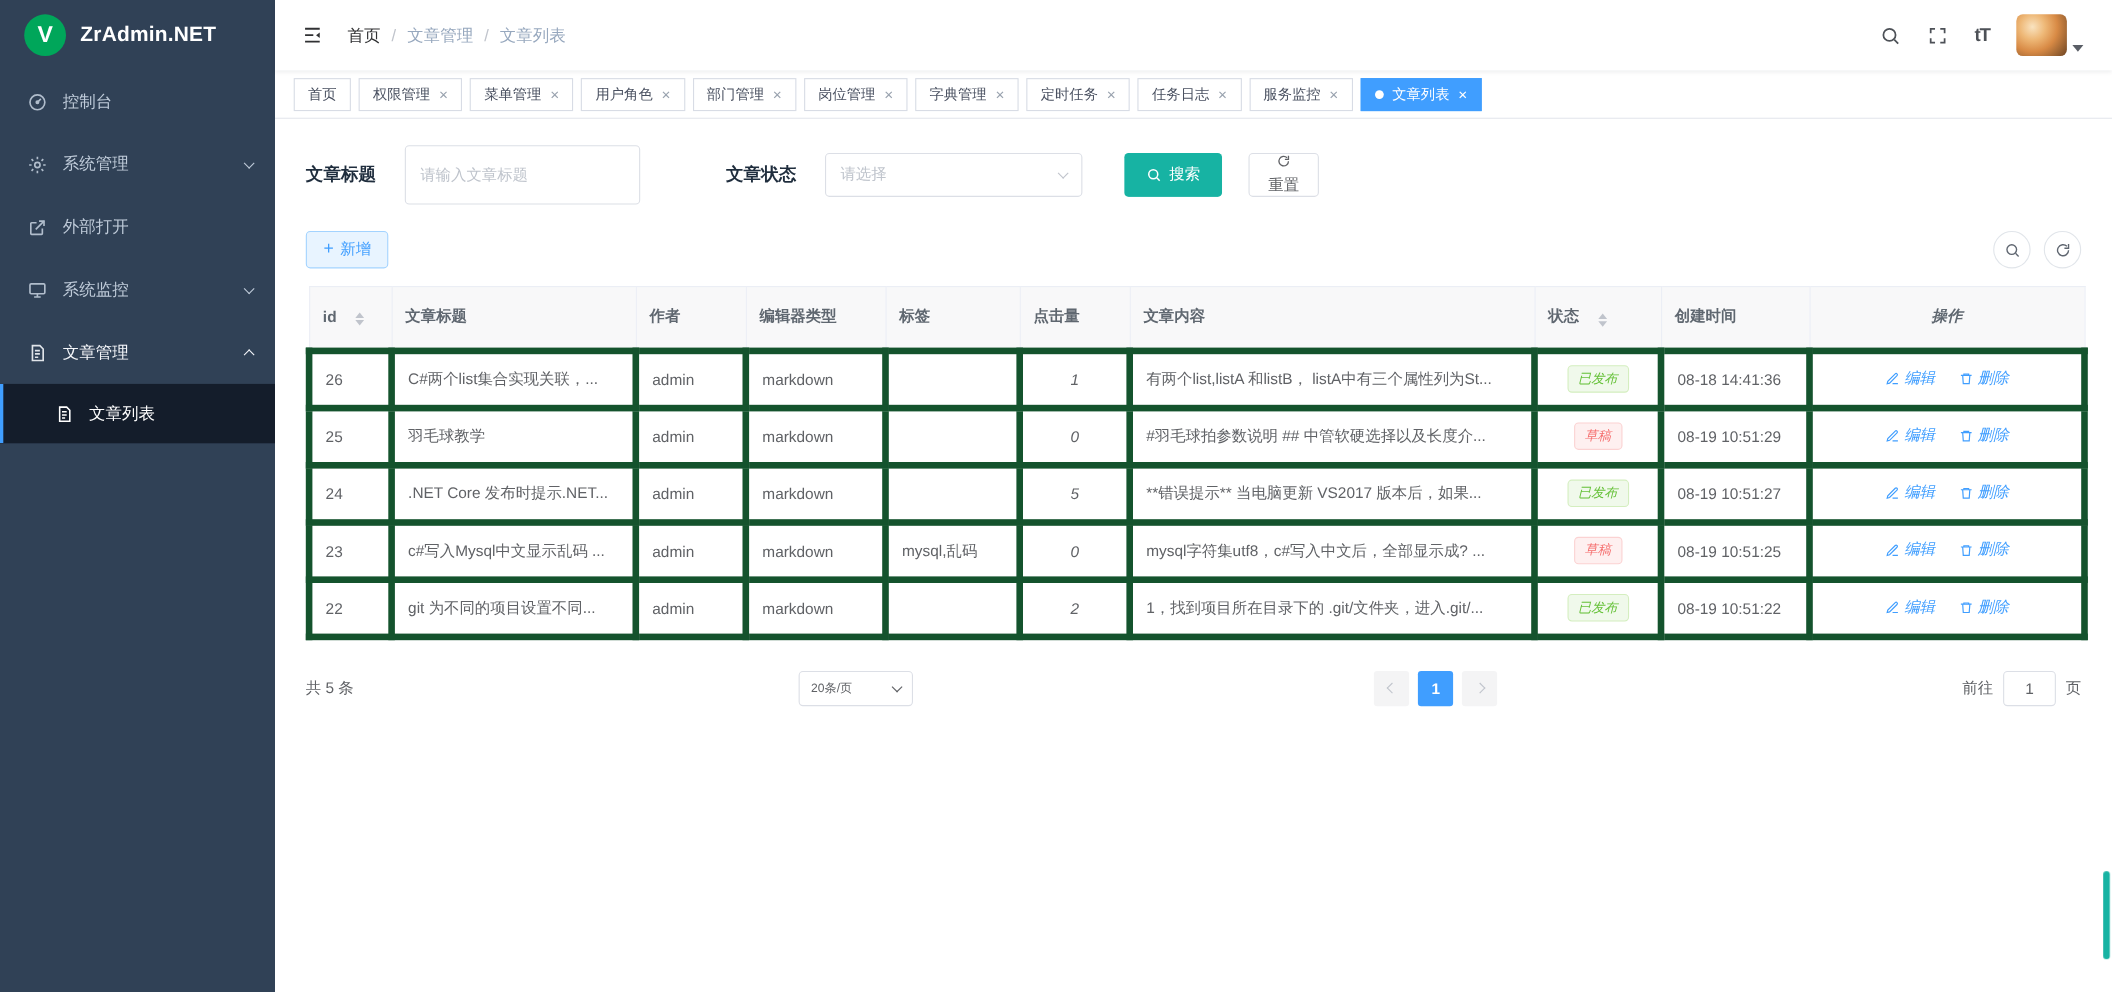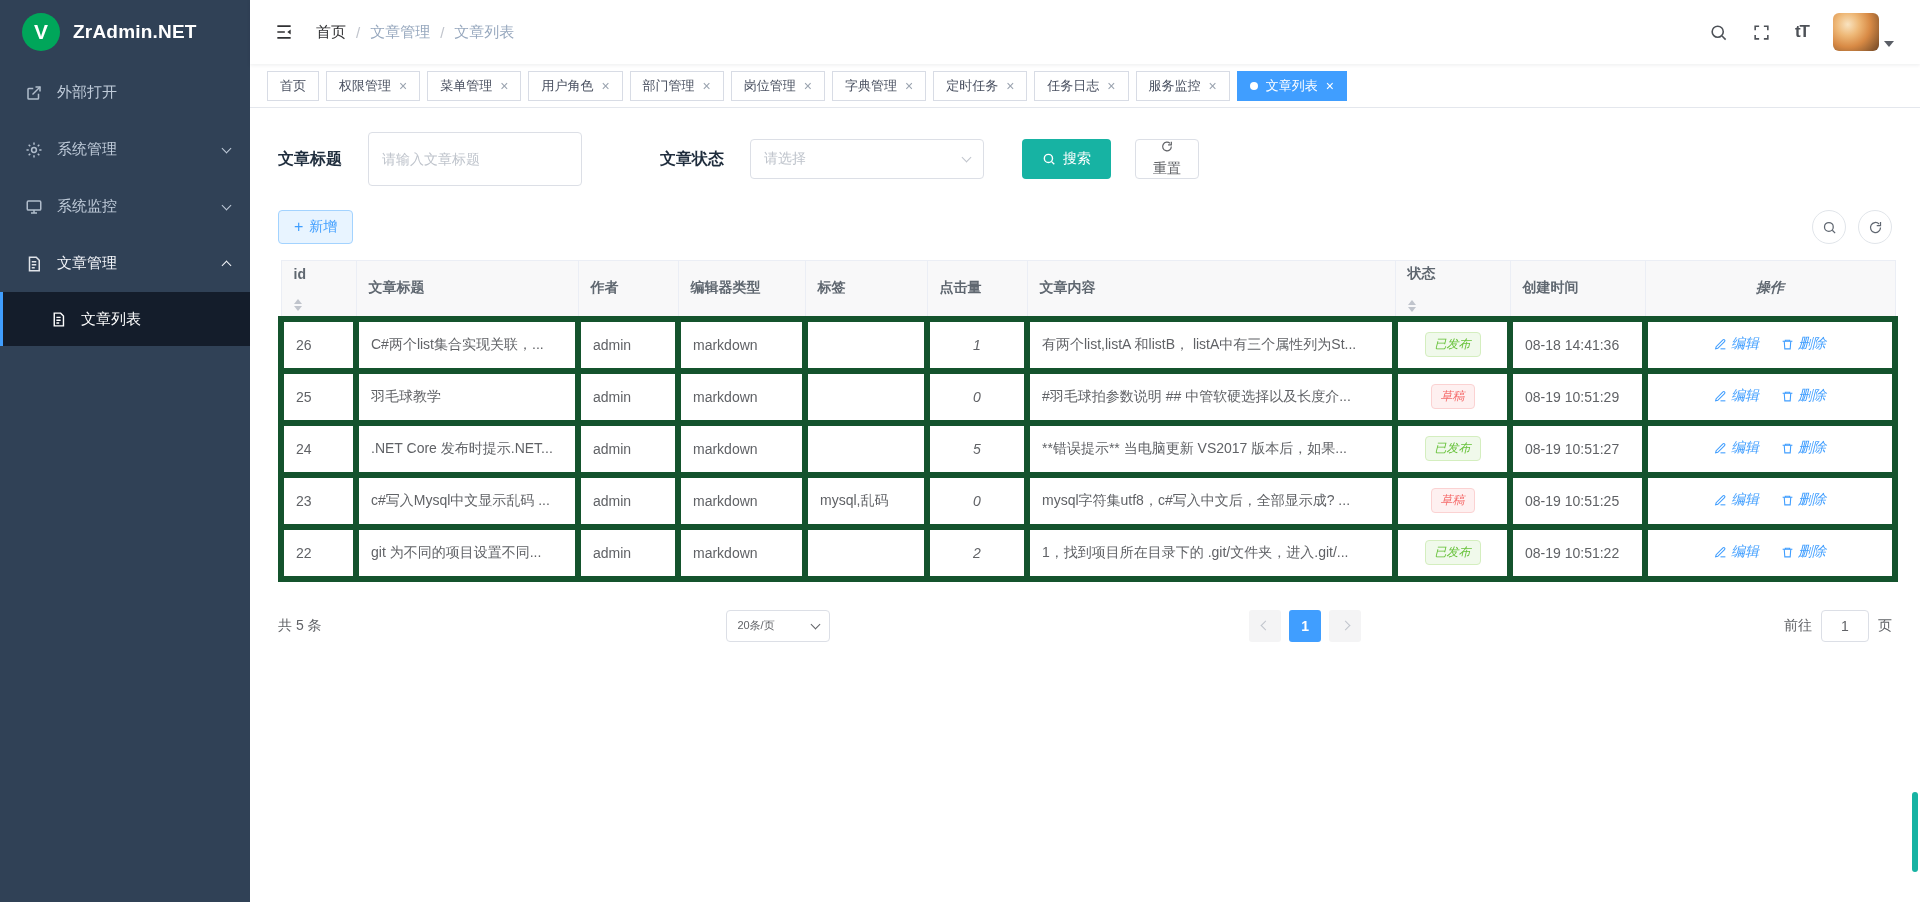--- a/index.html
+++ b/index.html
@@ -89,21 +89,21 @@
   .circle-btn{width:34px;height:34px;border-radius:50%;border:1px solid #e1e5ea;background:#fff;
     color:#5f6670;display:flex;align-items:center;justify-content:center;cursor:pointer;}
 
   
   table{width:100%;border-collapse:collapse;table-layout:fixed;}
   th{background:#f8f8f9;height:58px;font-weight:bold;font-size:14px;color:#5f6770;
     border:1px solid #ebeef5;padding:0 12px;text-align:left;white-space:nowrap;}
   td{height:52px;border:6px solid #14532d;padding:0 12px;font-size:14px;color:#606266;
     white-space:nowrap;overflow:hidden;text-overflow:ellipsis;background:#fff;}
   .c{text-align:center;font-style:italic;}
-  .th-flex{display:inline-flex;align-items:flex-start;gap:17px;flex-direction:column;}
+  .th-flex{display:inline-flex;align-items:flex-end;gap:17px;}
   .sort{display:inline-flex;flex-direction:column;gap:2px;cursor:pointer;}
   .sort i{display:block;width:0;height:0;border-left:4px solid transparent;border-right:4px solid transparent;}
   .sort .up{border-bottom:5px solid #c0c4cc;}
   .sort .dn{border-top:5px solid #c0c4cc;}
 
   .badge{display:inline-block;height:25px;line-height:23px;padding:0 9px;border-radius:4px;
     font-size:12px;border:1px solid transparent;}
   .badge-success{color:var(--success);background:#f0f9eb;border-color:#d4eebf;}
   .badge-danger{color:var(--danger);background:#fef0f0;border-color:#fbd2d2;}
 
@@ -136,37 +136,45 @@
 
   <aside class="sidebar">
     <div class="logo-row">
       <span class="logo-circle">
           <span>V</span>
         </span>
       <span class="logo-text">ZrAdmin.NET</span>
     </div>
     <nav class="menu">
 
+      <div class="menu-item">
+        <svg width="18" height="18" viewBox="0 0 24 24" fill="none" stroke="currentColor" stroke-width="2">
+            <circle cx="12" cy="12" r="9"></circle>
+            <path d="M12 12l4.2-4.2"></path>
+            <circle cx="12" cy="12" r="1.4" fill="currentColor"></circle>
+          </svg>
+        <span class="grow">控制台</span>
+      </div>
+
+      <div class="menu-item">
+        <svg width="18" height="18" viewBox="0 0 24 24" fill="none" stroke="currentColor" stroke-width="2">
+            <circle cx="12" cy="12" r="3.2"></circle>
+            <path d="M12 2v3M12 19v3M2 12h3M19 12h3M4.9 4.9l2.1 2.1M17 17l2.1 2.1M19.1 4.9L17 7M7 17l-2.1 2.1"></path>
+          </svg>
+        <span class="grow">系统管理</span>
+        <span class="chev down"></span>
+      </div>
 
       <div class="menu-item">
         <svg width="18" height="18" viewBox="0 0 24 24" fill="none" stroke="currentColor" stroke-width="2">
             <path d="M18 13v6a1 1 0 0 1-1 1H5a1 1 0 0 1-1-1V7a1 1 0 0 1 1-1h6"></path>
             <path d="M14 4h6v6"></path>
             <path d="M20 4L10 14"></path>
           </svg>
         <span class="grow">外部打开</span>
-      </div>
-
-      <div class="menu-item">
-        <svg width="18" height="18" viewBox="0 0 24 24" fill="none" stroke="currentColor" stroke-width="2">
-            <circle cx="12" cy="12" r="3.2"></circle>
-            <path d="M12 2v3M12 19v3M2 12h3M19 12h3M4.9 4.9l2.1 2.1M17 17l2.1 2.1M19.1 4.9L17 7M7 17l-2.1 2.1"></path>
-          </svg>
-        <span class="grow">系统管理</span>
-        <span class="chev down"></span>
       </div>
 
       <div class="menu-item">
         <svg width="18" height="18" viewBox="0 0 24 24" fill="none" stroke="currentColor" stroke-width="2">
             <rect x="3" y="4" width="18" height="12" rx="1.5"></rect>
             <path d="M12 16v4M8 20h8"></path>
           </svg>
         <span class="grow">系统监控</span>
         <span class="chev down"></span>
       </div>

